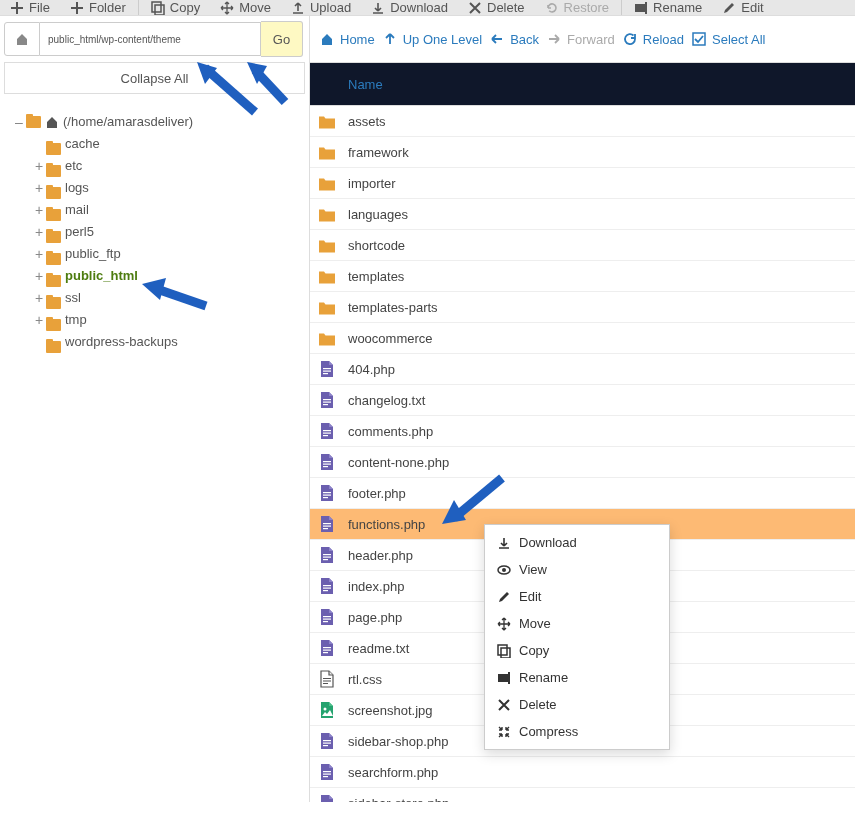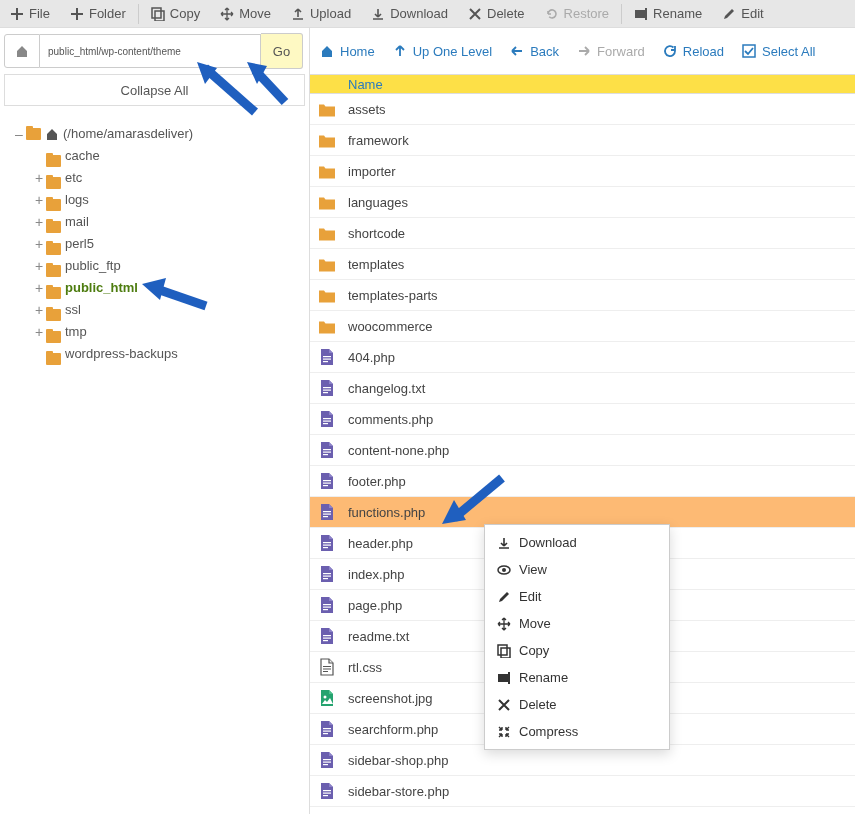--- a/index.html
+++ b/index.html
@@ -1,19 +1,19 @@
 <!DOCTYPE html>
 <html><head>
 <meta charset="utf-8">
 <style>
   *{box-sizing:border-box;margin:0;padding:0;font-family:Arial,Helvetica,sans-serif}
   body{width:855px;height:818px;overflow:hidden;font-size:13px;color:#555;background:#fff;position:relative}
 
   
-  .top-toolbar{height:28px;background:#e7e7e7;display:flex;align-items:center;border-bottom:1px solid #ddd;overflow:hidden}
+  .top-toolbar{height:16px;background:#e7e7e7;display:flex;align-items:center;border-bottom:1px solid #ddd;overflow:hidden}
   .tb-btn{display:flex;align-items:center;padding:0 10px;height:32px;cursor:pointer;white-space:nowrap;border:none;background:none;color:#555;font-size:13px}
   .tb-btn.disabled{color:#aaa;cursor:default}
   .tb-btn svg,.tb-btn .ic{width:14px;height:14px;margin-right:5px;flex:none}
   .sep{width:1px;height:20px;background:#ccc;margin:0 2px}
 
   
   .split{display:flex;height:calc(100% - 32px)}
   .left{width:310px;border-right:1px solid #ddd;display:flex;flex-direction:column}
   .right{flex:1;display:flex;flex-direction:column;overflow:hidden}
 
@@ -32,26 +32,26 @@
   .toggle{width:10px;text-align:center;color:#888;font-size:14px;margin-right:2px}
   .fld{width:15px;height:12px;margin-right:4px;display:inline-block;position:relative}
   .fld::before{content:"";position:absolute;inset:0;background:#e8a13a;border-radius:1px}
   .fld::after{content:"";position:absolute;left:0;top:-2px;width:7px;height:4px;background:#e8a13a;border-radius:1px 1px 0 0}
   .fld.open::before{background:#e8a13a}
   .tree-label{color:#555}
   .bold .tree-label{font-weight:bold;color:#4d7c0f}
   .home-icon{width:14px;height:14px;margin-right:4px}
 
   
-  .right-tb{height:46px;padding:0 10px;display:flex;align-items:center;gap:18px;overflow:hidden;border-bottom:0}
+  .right-tb{height:46px;padding:0 10px;display:flex;align-items:center;gap:8px;overflow:hidden;border-bottom:0}
   .rt-btn{display:flex;align-items:center;gap:6px;color:#2b7bbd;cursor:pointer;font-size:13px;background:none;border:none;white-space:nowrap}
   .rt-btn.disabled{color:#aaa;cursor:default}
 
   
-  .col-head{height:20px;border-top:1px solid #ddd;border-bottom:1px solid #ddd;display:flex;align-items:center;padding-left:38px;color:#2b7bbd;font-size:13px;background:#fde047}
+  .col-head{height:44px;border-top:1px solid #ddd;border-bottom:1px solid #ddd;display:flex;align-items:center;padding-left:38px;color:#2b7bbd;font-size:13px;background:#0f172a}
 
   
   .files{overflow:auto;flex:1}
   .row{display:flex;align-items:center;height:31px;border-bottom:1px solid #eee;padding-left:8px;cursor:pointer}
   .row.sel{background:#fdba74}
   .row .icon{width:18px;height:18px;margin-right:12px;flex:none}
   .row .fname{font-size:13px;color:#444}
 
   
   .ctx{position:absolute;background:#fff;border:1px solid #ccc;box-shadow:0 4px 12px rgba(0,0,0,.15);padding:4px 0;font-size:13px;z-index:50}
@@ -458,27 +458,27 @@
         <div class="row">
           <svg class="icon" viewBox="0 0 18 18">
             <use href="#i-file-img"></use>
           </svg>
           <span class="fname">screenshot.jpg</span>
         </div>
         <div class="row">
           <svg class="icon" viewBox="0 0 18 18">
             <use href="#i-file"></use>
           </svg>
+          <span class="fname">sidebar-shop.php</span>
+        </div>
+        <div class="row">
+          <svg class="icon" viewBox="0 0 18 18">
+            <use href="#i-file"></use>
+          </svg>
           <span class="fname">searchform.php</span>
-        </div>
-        <div class="row">
-          <svg class="icon" viewBox="0 0 18 18">
-            <use href="#i-file"></use>
-          </svg>
-          <span class="fname">sidebar-shop.php</span>
         </div>
         <div class="row">
           <svg class="icon" viewBox="0 0 18 18">
             <use href="#i-file"></use>
           </svg>
           <span class="fname">sidebar-store.php</span>
         </div>
       </div>
   </div>
 </div>

